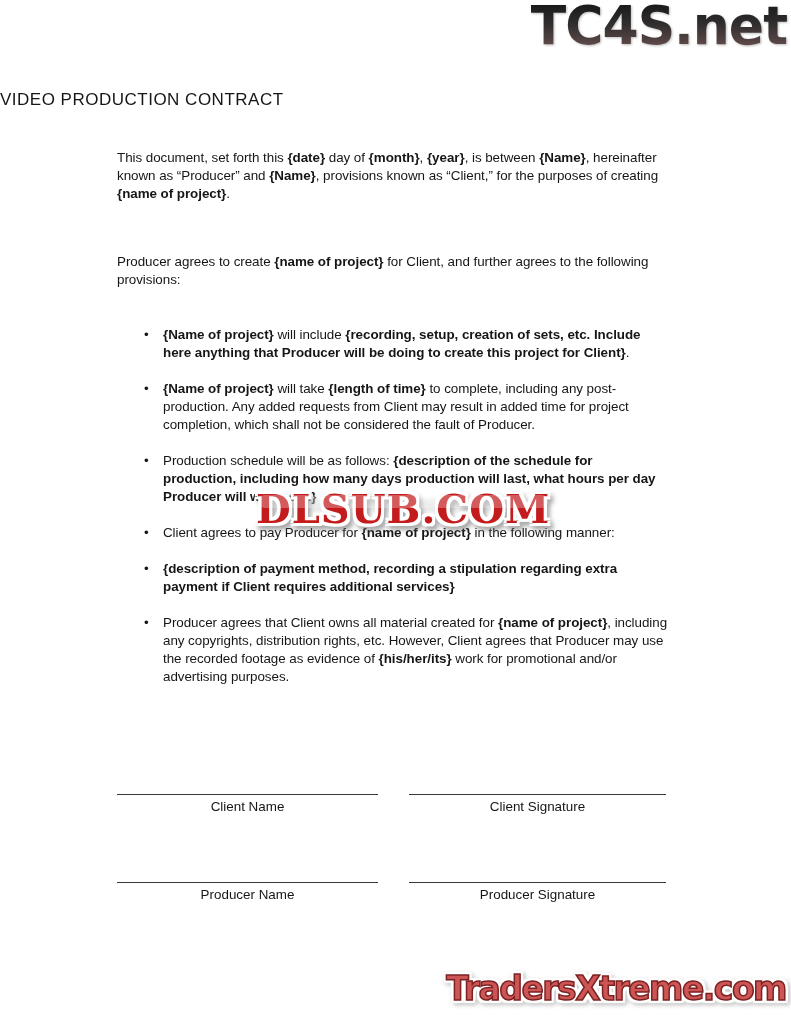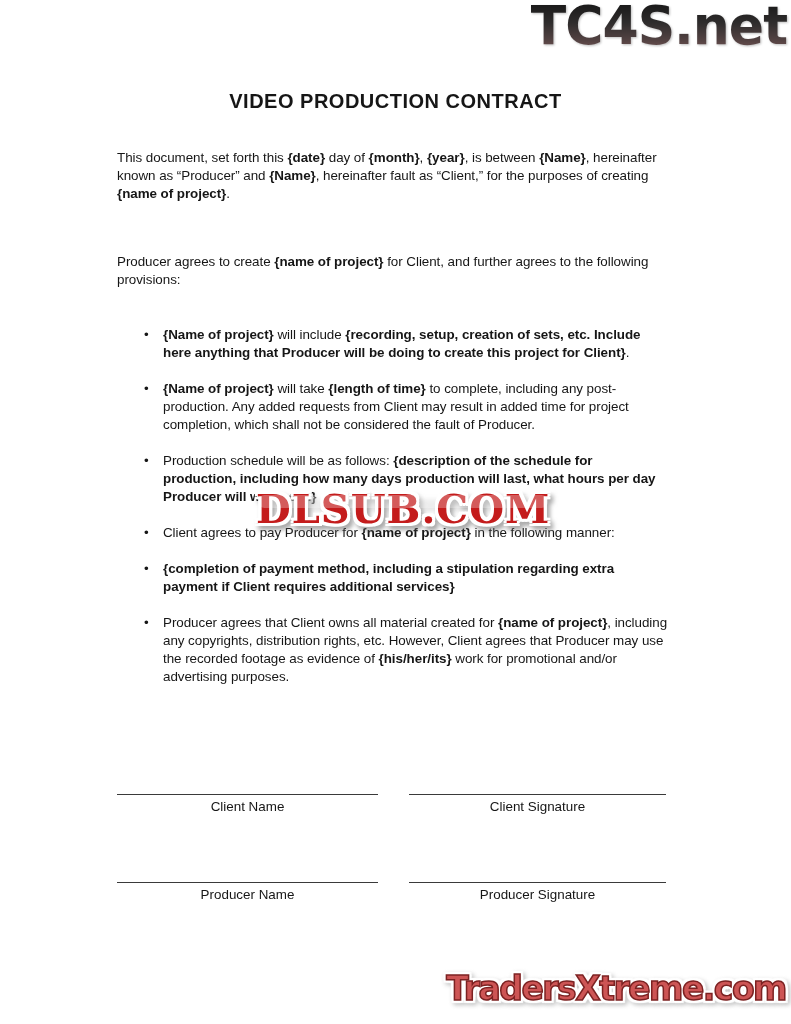--- a/index.html
+++ b/index.html
@@ -4,21 +4,21 @@
 <style>
   html,body{margin:0;padding:0;background:#888;}
   .page{
     position:relative; width:791px; height:1024px; background:#ffffff;
     margin:0 auto; overflow:hidden;
     font-family:"Liberation Sans", sans-serif; color:#161616;
   }
   
   .title{
     position:absolute; top:90px; left:0; right:0; margin:0;
-    text-align:center; font-size:20px; font-weight:bold; letter-spacing:.5px;
+    font-size:17px; font-weight:normal; letter-spacing:.5px;
   }
   
   .content{
     position:absolute; left:117px; top:149px; width:551px;
     font-size:13.4px; line-height:18px; letter-spacing:-.05px;
   }
   .content p{margin:0;}
   .content p.p2{margin-top:50px;}
   .content b{font-weight:bold;}
   ul.provisions{list-style:none; margin:37px 0 0 0; padding:0;}
@@ -75,28 +75,28 @@
 </head>
 <body>
 
 <div class="page">
 
   <div class="wm-top">TC4S.net</div>
 
   <h1 class="title">VIDEO PRODUCTION CONTRACT</h1>
 
   <div class="content">
-    <p class="p1"><span>This document, set forth this </span><b>{date}</b><span> day of </span><b>{month}</b><span>, </span><b>{year}</b><span>, is between </span><b>{Name}</b><span>, hereinafter known as “Producer” and </span><b>{Name}</b><span>, hereinafter fault as “Client,” for the purposes of creating </span><b>{name of project}</b><span>.</span></p>
+    <p class="p1"><span>This document, set forth this </span><b>{date}</b><span> day of </span><b>{month}</b><span>, </span><b>{year}</b><span>, is between </span><b>{Name}</b><span>, hereinafter known as “Producer” and </span><b>{Name}</b><span>, provisions known as “Client,” for the purposes of creating </span><b>{name of project}</b><span>.</span></p>
     <p class="p2"><span>Producer agrees to create </span><b>{name of project}</b><span> for Client, and further agrees to the following provisions:</span></p>
     <ul class="provisions" id="bullet-list">
         <li><span class="dot">•</span><span><b>{Name of project}</b><span> will include </span><b>{recording, setup, creation of sets, etc. Include here anything that Producer will be doing to create this project for Client}</b><span>.</span></span></li>
         <li><span class="dot">•</span><span><b>{Name of project}</b><span> will take </span><b>{length of time}</b><span> to complete, including any post-production. Any added requests from Client may result in added time for project completion, which shall not be considered the fault of Producer.</span></span></li>
         <li><span class="dot">•</span><span><span>Production schedule will be as follows: </span><b>{description of the schedule for production, including how many days production will last, what hours per day Producer will work, etc.}</b></span></li>
         <li><span class="dot">•</span><span><span>Client agrees to pay Producer for </span><b>{name of project}</b><span> in the following manner:</span></span></li>
-        <li><span class="dot">•</span><span><b>{completion of payment method, including a stipulation regarding extra payment if Client requires additional services}</b></span></li>
+        <li><span class="dot">•</span><span><b>{description of payment method, recording a stipulation regarding extra payment if Client requires additional services}</b></span></li>
         <li><span class="dot">•</span><span><span>Producer agrees that Client owns all material created for </span><b>{name of project}</b><span>, including any copyrights, distribution rights, etc. However, Client agrees that Producer may use the recorded footage as evidence of </span><b>{his/her/its}</b><span> work for promotional and/or advertising purposes.</span></span></li>
       </ul>
   </div>
 
   <div class="wm-mid">DLSUB.COM</div>
 
   <div class="sig-row row1">
     <div class="sig-col left">
       <div class="sig-line"></div>
       <div class="sig-label">Client Name</div>

